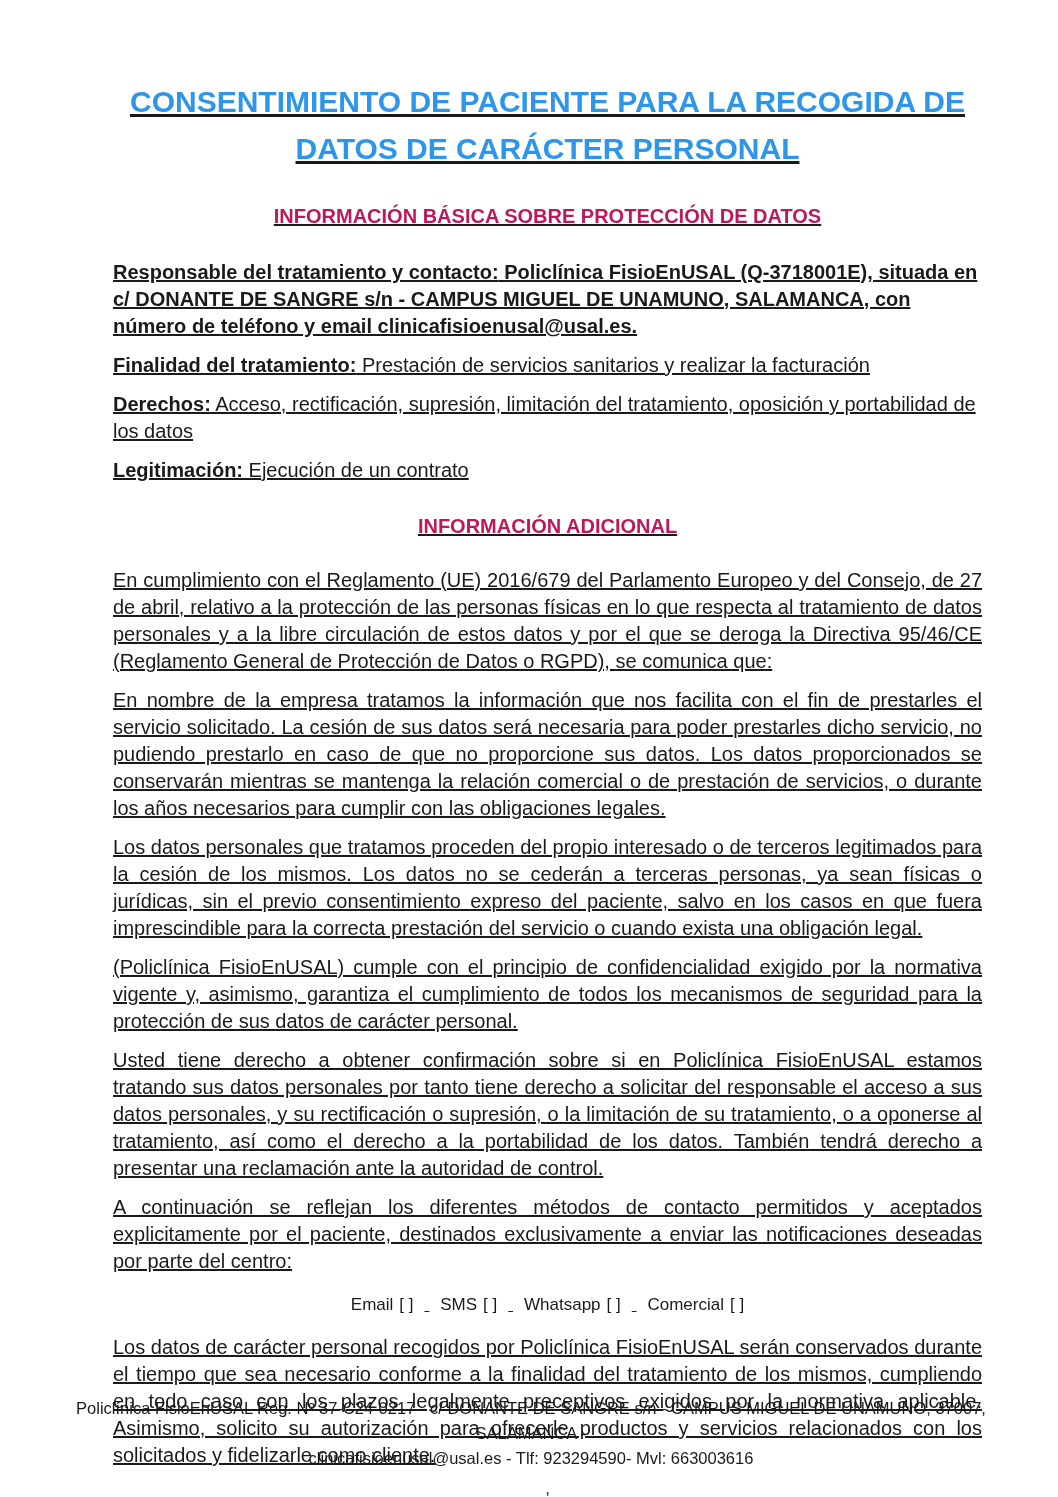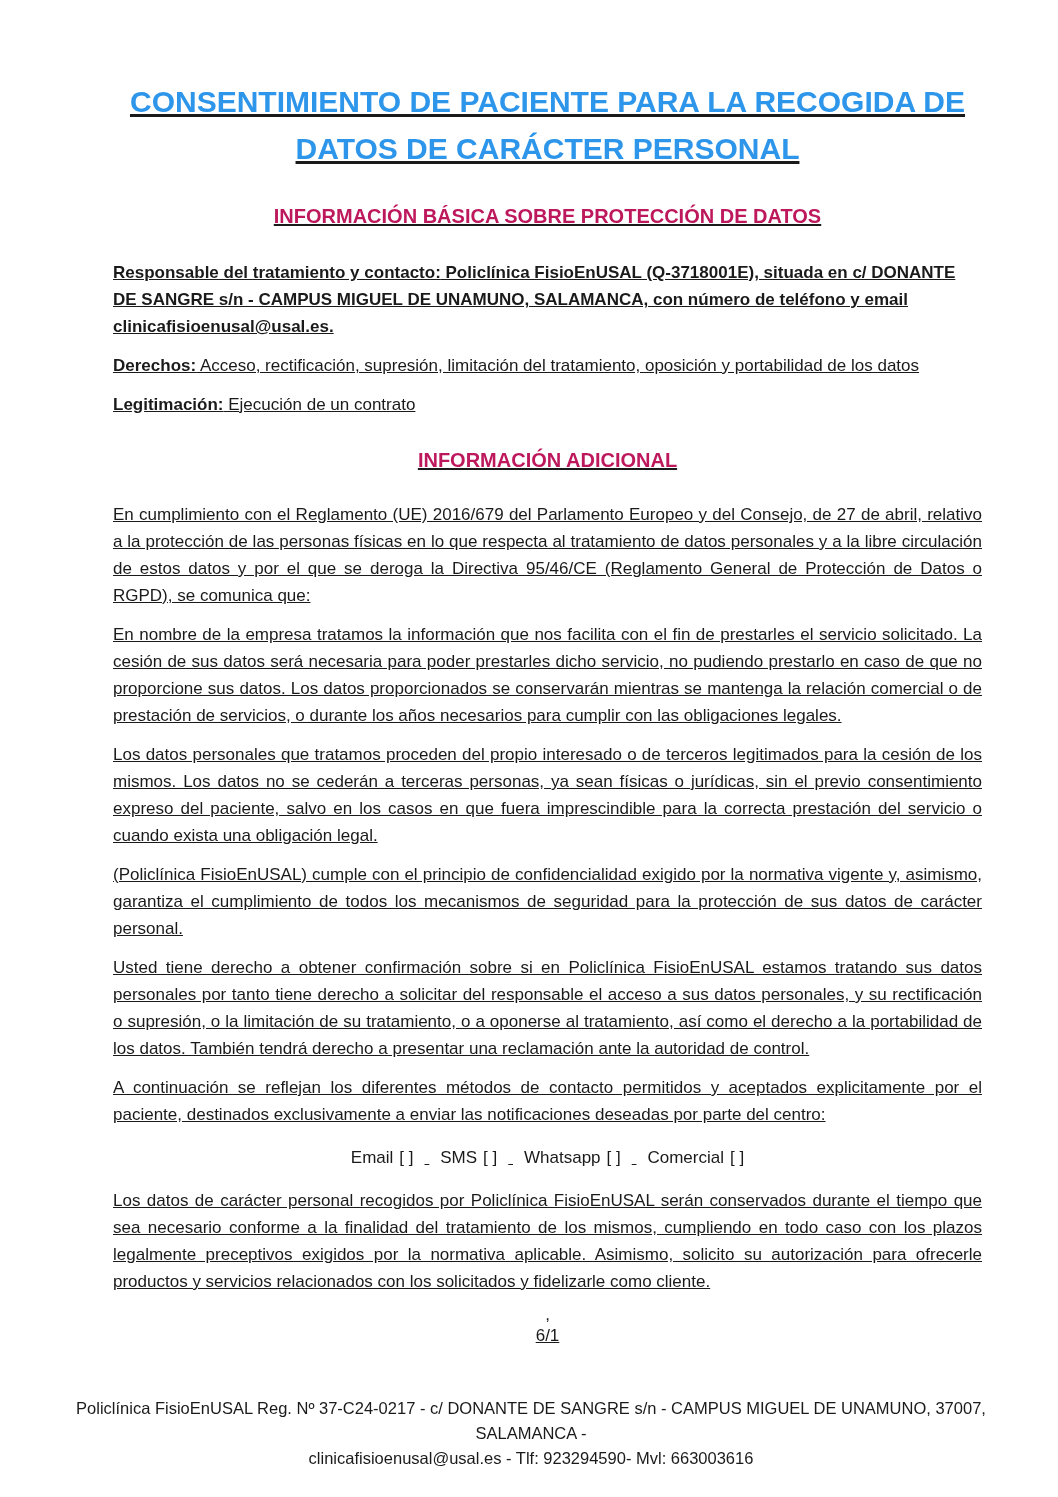--- a/index.html
+++ b/index.html
@@ -35,21 +35,21 @@
     font-weight: bold;
     line-height: 25px;
     margin: 0 0 30px 0;
     color: #be185d;
   }
   .section-heading.additional {
     margin-top: 30px;
     margin-bottom: 28px;
   }
   p.body-par {
-    font-size: 17px;
+    font-size: 20px;
     line-height: 27px;
     margin: 0 0 12px 0;
   }
   .basic p.body-par { text-align: left; }
   .additional-pars p.body-par { text-align: justify; }
   p.body-par.all-bold { font-weight: bold; }
   p.body-par strong { font-weight: bold; }
   .contact-line {
     text-align: center;
     font-size: 17px;
@@ -92,20 +92,21 @@
   <div class="content">
 
     <h1 class="doc-title">CONSENTIMIENTO DE PACIENTE PARA LA RECOGIDA DE DATOS DE CARÁCTER PERSONAL</h1>
 
     <div class="basic">
       <h2 class="section-heading">INFORMACIÓN BÁSICA SOBRE PROTECCIÓN DE DATOS</h2>
 
       <p class="body-par all-bold"><strong>Responsable del tratamiento y contacto:</strong><span> Policlínica FisioEnUSAL (Q-3718001E), situada en c/ DONANTE DE SANGRE s/n - CAMPUS MIGUEL DE UNAMUNO, SALAMANCA, con número de teléfono  y email clinicafisioenusal@usal.es.</span></p>
 
 
+      <p class="body-par"><strong>Finalidad del tratamiento:</strong><span> Prestación de servicios sanitarios y realizar la facturación</span></p>
 
       <p class="body-par"><strong>Derechos:</strong><span> Acceso, rectificación, supresión, limitación del tratamiento, oposición y portabilidad de los datos</span></p>
 
       <p class="body-par"><strong>Legitimación:</strong><span> Ejecución de un contrato</span></p>
     </div>
 
     <div class="additional">
       <h2 class="section-heading additional">INFORMACIÓN ADICIONAL</h2>
 
       <div class="additional-pars">

